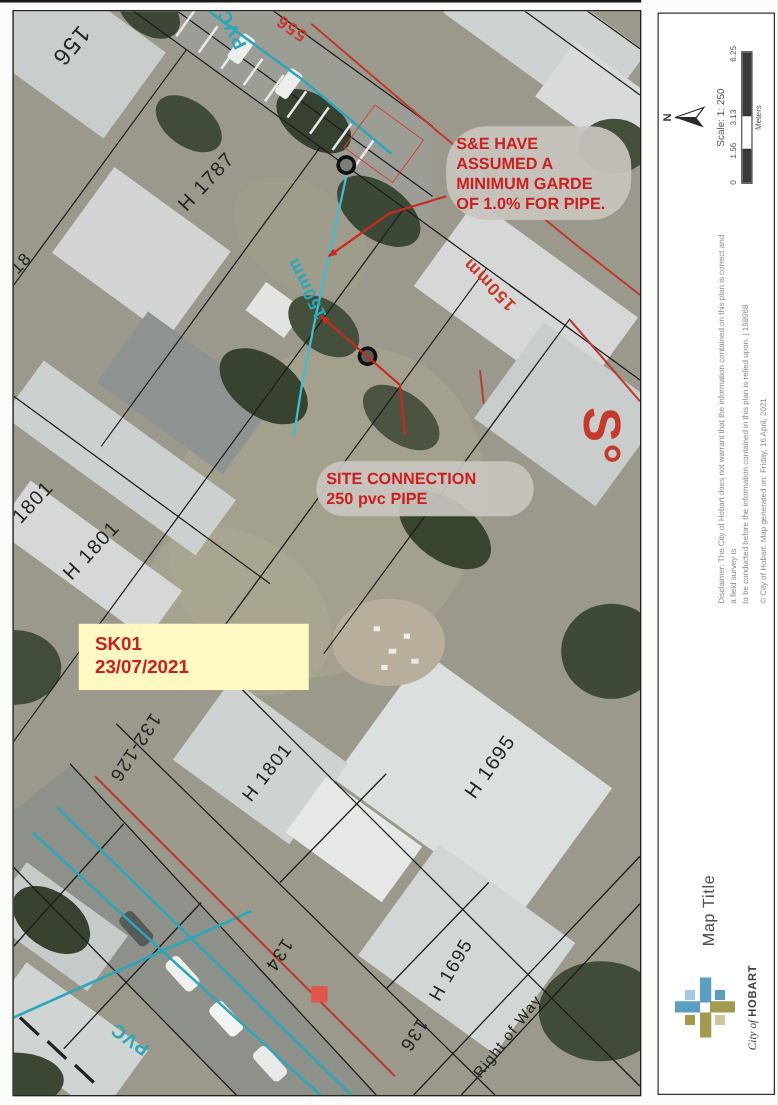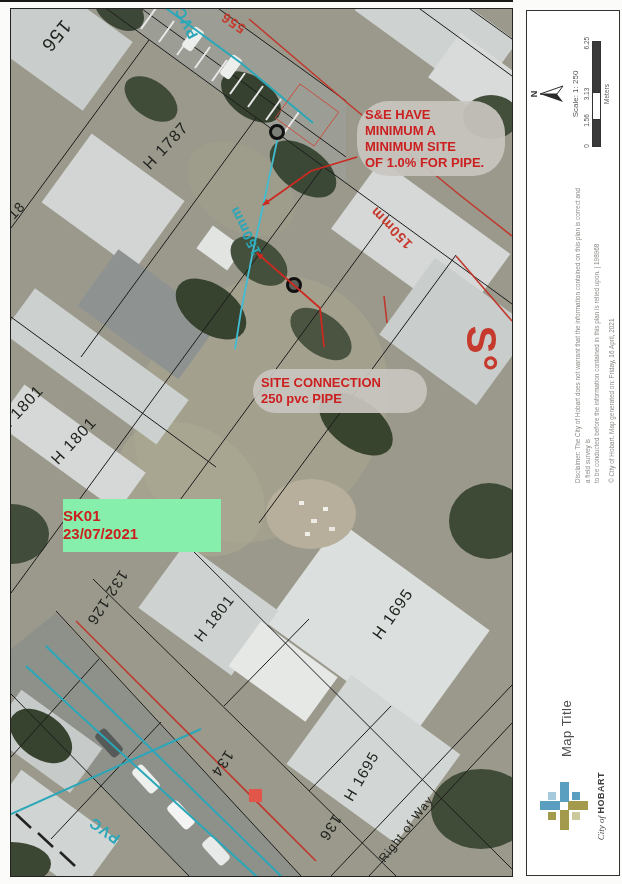--- a/index.html
+++ b/index.html
@@ -13,21 +13,21 @@
   
   .mlbl{position:absolute;white-space:nowrap;transform-origin:center;z-index:2;
         font-family:"Liberation Sans",sans-serif;letter-spacing:1px;}
   .lbl-black{color:#222420;}
   .lbl-teal{color:#2aa7b8;font-weight:bold;}
   .lbl-red{color:#c63a2e;font-weight:bold;}
   
   .note{position:absolute;z-index:3;color:#cc1f1f;font-weight:bold;line-height:1.22;
         font-family:"Liberation Sans",sans-serif;}
   .note-grey{background:rgba(201,198,192,0.92);padding:6px 8px;font-size:13px;border-radius:32px;}
-  .note-white{background:#86efac;padding:8px 0;font-size:15px;}
+  .note-white{background:#fef9c3;padding:8px 13px;font-size:15px;}
   
   #panel{position:absolute;left:526px;top:10px;width:92px;height:864px;
          border:1px solid #333;background:#ffffff;overflow:hidden;}
   #panel-rot{position:absolute;left:0;top:0;width:864px;height:92px;
              transform-origin:0 0;transform:rotate(-90deg) translateX(-864px);
              color:#4a4a4a;}
   .pt-title{position:absolute;left:118px;top:32px;font-size:13px;color:#4f4f4f;letter-spacing:.5px;}
   .brand{position:absolute;left:14px;top:12px;width:110px;text-align:center;}
   .brand-text{margin-top:3px;font-size:9px;color:#3f3f3f;}
   .brand-city{font-family:"Liberation Serif",serif;font-style:italic;}
@@ -206,22 +206,22 @@
     <div class="mlbl lbl-black" style="left:97px;top:589px;font-size:15px;transform:translate(-50%,-50%) rotate(123deg);">132-126</div>
     <div class="mlbl lbl-black" style="left:212px;top:755px;font-size:15px;transform:translate(-50%,-50%) rotate(123deg);">134</div>
     <div class="mlbl lbl-black" style="left:320px;top:819px;font-size:15px;transform:translate(-50%,-50%) rotate(123deg);">136</div>
     <div class="mlbl lbl-black" style="left:395px;top:820px;font-size:12px;transform:translate(-50%,-50%) rotate(-52deg);">Right of Way</div>
     <div class="mlbl lbl-teal" style="left:93px;top:822px;font-size:15px;transform:translate(-50%,-50%) rotate(215deg);">PVC</div>
     <div class="mlbl lbl-red" style="left:380px;top:219px;font-size:14px;transform:translate(-50%,-50%) rotate(225deg);">150mm</div>
     <div class="mlbl lbl-red" style="left:470px;top:340px;font-size:42px;transform:translate(-50%,-50%) rotate(90deg);">S°</div>
 
     <div class="note note-grey" style="left:346px;top:92px;width:132px;">
       <div>S&amp;E HAVE</div>
-      <div>MINIMUM A</div>
-      <div>MINIMUM SITE</div>
+      <div>ASSUMED A</div>
+      <div>MINIMUM GARDE</div>
       <div>OF 1.0% FOR PIPE.</div>
     </div>
     <div class="note note-grey" style="left:242px;top:340px;width:158px;margin-top:20px;">
       <div>SITE CONNECTION</div>
       <div>250 pvc PIPE</div>
     </div>
     <div class="note note-white" style="left:52px;top:490px;width:158px;">
       <div>SK01</div>
       <div>23/07/2021</div>
     </div>

